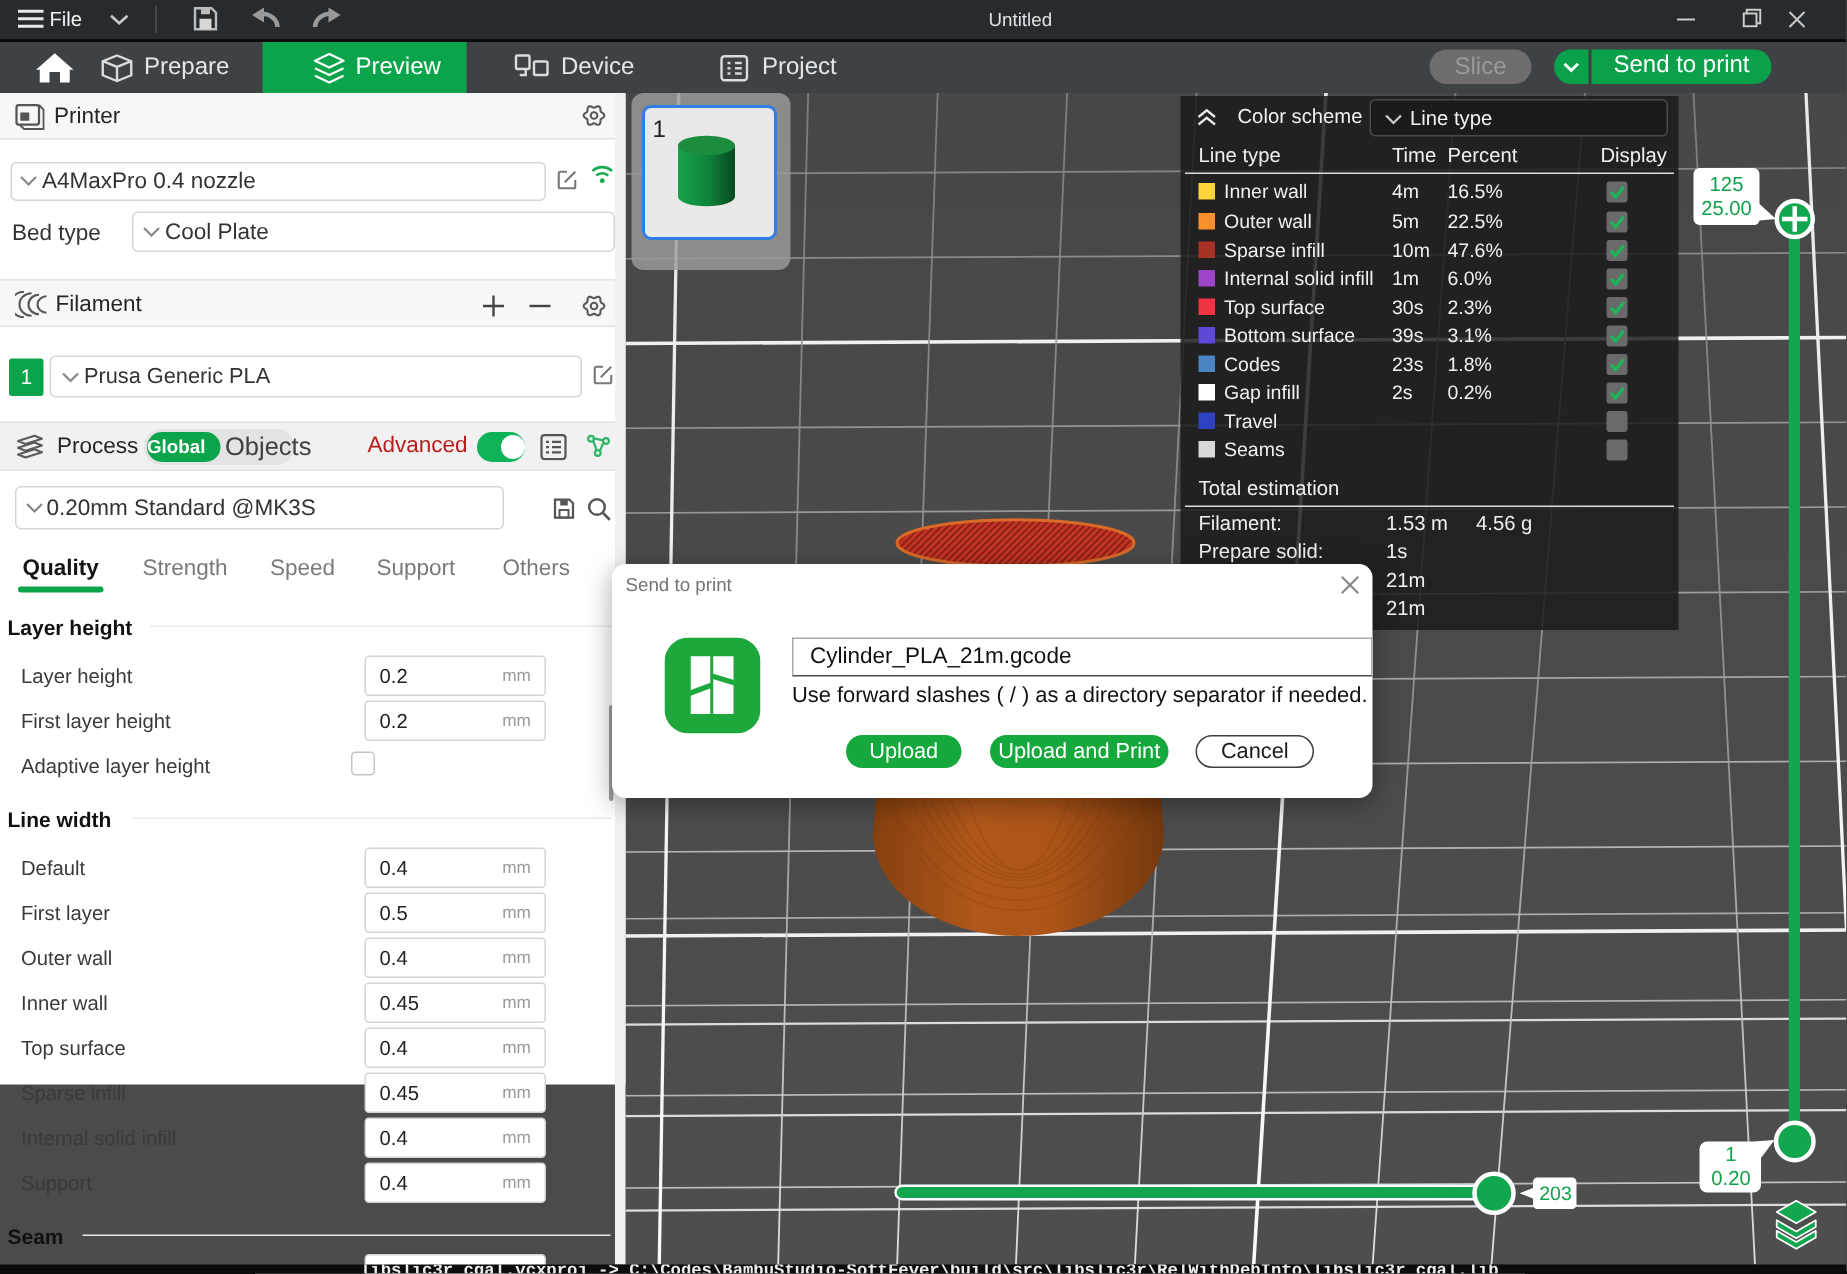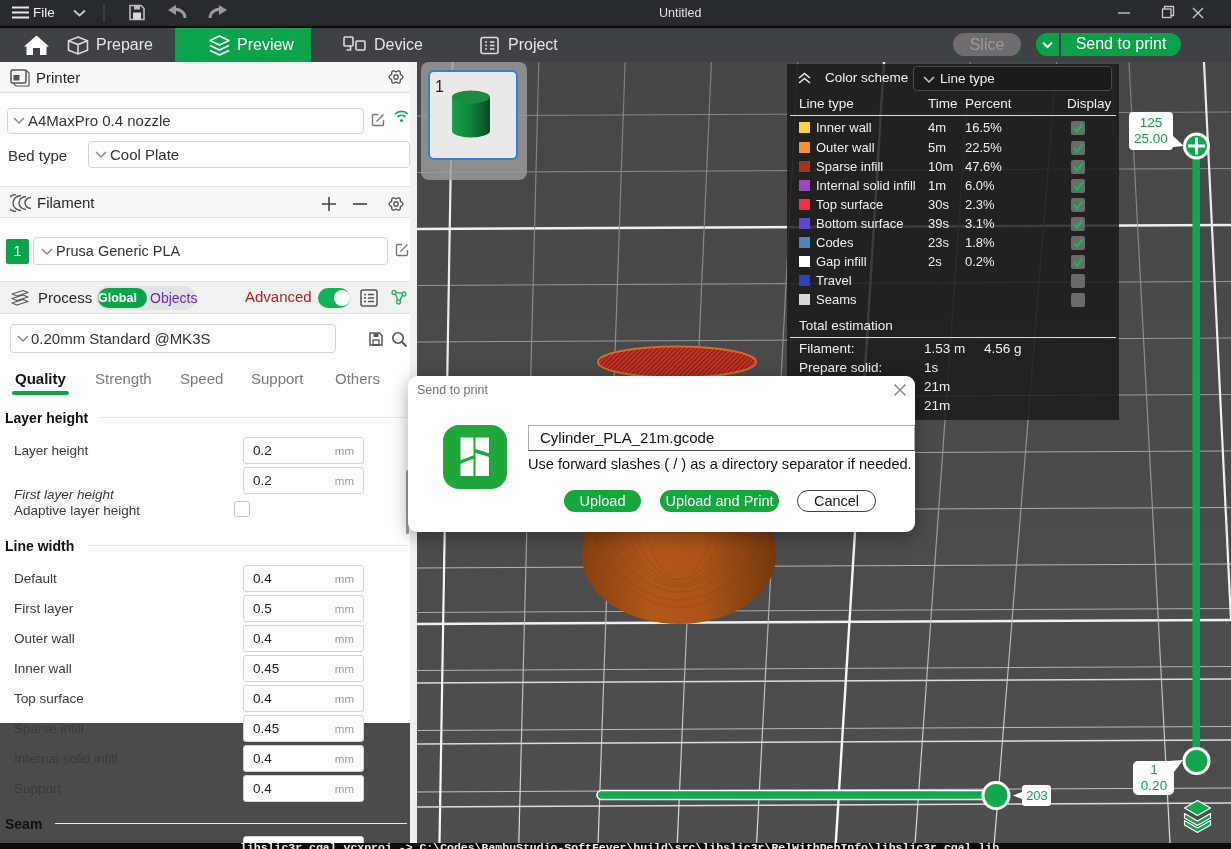--- a/index.html
+++ b/index.html
@@ -360,21 +360,21 @@
   <svg class="abs" style="left:10px;top:227px" width="20" height="18" viewBox="0 0 20 18">
     <g fill="none" stroke="#5A5A5A" stroke-width="1.3" stroke-linejoin="round">
       <path d="M 2 5 L 13 1.5 L 18 3.5 L 7 7 Z"></path>
       <path d="M 2 9.5 L 13 6 L 18 8 L 7 11.5 Z"></path>
       <path d="M 2 14 L 13 10.5 L 18 12.5 L 7 16 Z"></path>
     </g>
   </svg>
   <div class="abs" style="left:38px;top:227px;font-size:15px;color:#262626;">Process</div>
   <div class="abs" style="left:96px;top:224px;width:100px;height:24px;background:#E3E3E3;border-radius:12px;"></div>
   <div class="abs" style="left:98px;top:226px;width:49px;height:20px;background:#0CA44B;border-radius:10px;color:#fff;font-size:12.5px;font-weight:bold;text-align:left;line-height:20px;">Global</div>
-  <div class="abs" style="left:150px;top:226px;width:46px;height:20px;color:#6d28d9;font-size:14px;text-align:center;line-height:20px;">Objects</div>
+  <div class="abs" style="left:150px;top:226px;width:46px;height:20px;color:#404040;font-size:17px;text-align:center;line-height:20px;">Objects</div>
   <div class="abs" style="left:245px;top:226px;font-size:15px;color:#b91c1c;">Advanced</div>
   <div class="abs" style="left:318px;top:226px;width:32px;height:20px;background:#0FB357;border-radius:10px;"></div>
   <div class="abs" style="left:334px;top:228px;width:16px;height:16px;background:#fff;border-radius:8px;"></div>
   <svg class="abs" style="left:360px;top:227px" width="18" height="18" viewBox="0 0 18 18">
     <rect x="1" y="1" width="16" height="16" rx="2" fill="none" stroke="#555" stroke-width="1.5"></rect>
     <line x1="4" y1="5.5" x2="6" y2="5.5" stroke="#555" stroke-width="1.5"></line>
         <line x1="8" y1="5.5" x2="14" y2="5.5" stroke="#555" stroke-width="1.5"></line>
     <line x1="4" y1="9" x2="6" y2="9" stroke="#555" stroke-width="1.5"></line>
         <line x1="8" y1="9" x2="14" y2="9" stroke="#555" stroke-width="1.5"></line>
     <line x1="4" y1="12.5" x2="6" y2="12.5" stroke="#555" stroke-width="1.5"></line>
@@ -411,21 +411,21 @@
   <div class="tab" style="left:251px;top:308px;">Support</div>
   <div class="tab" style="left:335px;top:308px;">Others</div>
 
   <div class="sect" style="left:5px;top:348px;">Layer height</div>
   <div class="sline" style="left:100px;top:355px;width:307px;"></div>
   <div class="lbl" style="left:14px;top:381px;">Layer height</div>
   <div class="inp" style="left:233px;top:375px;">
         <span class="v">0.2</span>
         <span class="u">mm</span>
       </div>
-  <div class="lbl" style="left:14px;top:425px;font-style:italic;">First layer height</div>
+  <div class="lbl" style="left:14px;top:411px;">First layer height</div>
   <div class="inp" style="left:233px;top:405px;">
         <span class="v">0.2</span>
         <span class="u">mm</span>
       </div>
   <div class="lbl" style="left:14px;top:441px;">Adaptive layer height</div>
   <div class="abs" style="left:234px;top:439px;width:16px;height:16px;border:1px solid #C4C4C4;border-radius:3px;"></div>
 
   <div class="sect" style="left:5px;top:476px;">Line width</div>
   <div class="sline" style="left:88px;top:483px;width:319px;"></div>
   <div class="lbl" style="left:14px;top:509px;">Default</div>

